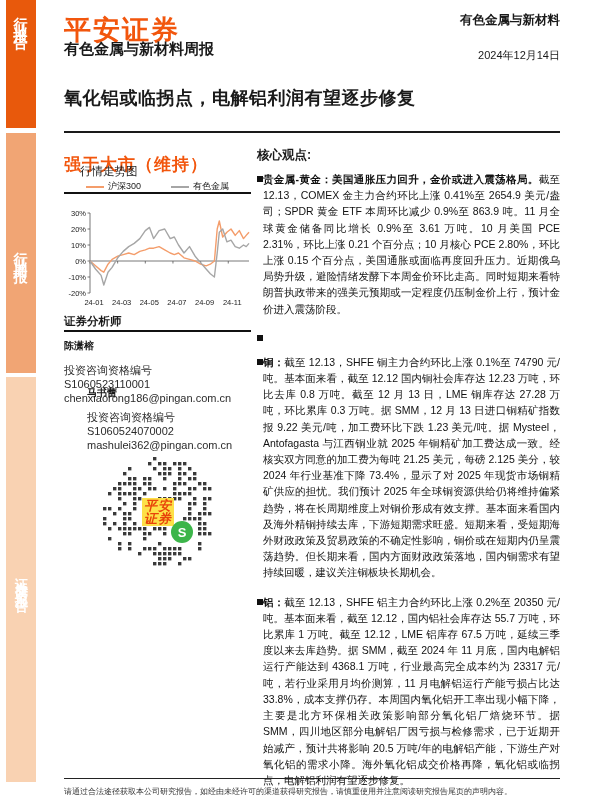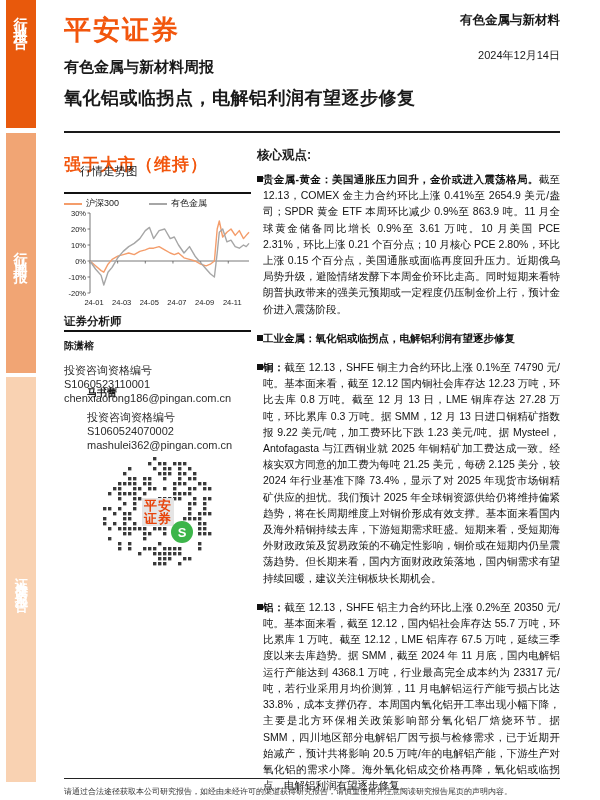--- a/index.html
+++ b/index.html
@@ -13,43 +13,43 @@
   .ribbon1{top:0;height:128px;background:#E8590C;align-items:flex-start;padding-top:6px;box-sizing:border-box;}
   .ribbon2{top:133px;height:240px;background:#F1A574;align-items:center;}
   .ribbon3{top:377px;height:405px;background:#F9D2B2;align-items:center;}
   .ribbon3 .ribbon-text{letter-spacing:4px;font-size:13px;}
 
   
   .brand{position:absolute;left:64px;top:12px;font-size:27px;font-weight:900;color:#F2560D;letter-spacing:2px;}
   .hdr-right{position:absolute;right:40px;top:12px;text-align:right;}
   .hdr-sector{font-size:12.5px;font-weight:bold;}
   .hdr-date{font-size:11px;margin-top:19px;font-weight:500;}
-  .series-title{position:absolute;left:64px;top:58px;font-size:15px;font-weight:bold;}
+  .series-title{position:absolute;left:64px;top:40px;font-size:15px;font-weight:bold;}
   .main-title{position:absolute;left:64px;top:86px;font-size:18px;font-weight:bold;letter-spacing:.5px;}
   .title-divider{position:absolute;left:64px;top:131px;width:496px;border-top:2px solid #1a1a1a;}
 
   
   .rating{position:absolute;left:64px;top:153px;font-size:17px;font-weight:900;color:#F2560D;letter-spacing:1px;}
   .chart-title{position:absolute;left:64px;top:164px;font-size:11.5px;font-weight:normal;margin-left:16px;}
   .rule{position:absolute;left:64px;width:187px;border-top:2.5px solid #111;}
   .rule-chart{top:192px;}
-  .legend{position:absolute;left:64px;top:197px;width:187px;display:flex;gap:30px;align-items:center;}
+  .legend{position:absolute;left:64px;top:180px;width:187px;display:flex;justify-content:center;gap:30px;align-items:center;}
   .legend-item{display:flex;align-items:center;gap:4px;font-size:9px;color:#222;}
   .legend-swatch{display:inline-block;width:18px;height:2px;}
   .chart-box{position:absolute;left:64px;top:209px;width:187px;height:100px;}
   .analysts-title{position:absolute;left:64px;top:314px;font-size:11.5px;font-weight:bold;}
   .rule-analysts{top:330px;}
   .analyst-row{position:absolute;left:64px;width:195px;display:flex;gap:10px;flex-direction:column;}
   .analyst-row1{top:339px;} .analyst-row2{top:386px;margin-left:23px;}
   .analyst-name{font-size:10px;font-weight:bold;white-space:nowrap;width:36px;}
   .analyst-details{font-size:11px;line-height:14px;color:#2b2b2b;}
   .analyst-email{color:#2b2b2b;text-decoration:none;display:block;}
   .qr-wrap{position:absolute;left:99px;top:453px;width:118px;height:118px;}
   .qr-center{position:absolute;left:50%;top:50%;transform:translate(-50%,-50%);text-align:center;
-    font-size:13px;font-weight:900;color:#E8430A;line-height:13px;letter-spacing:1px;background:#e5e5e5;padding:1px 2px;}
+    font-size:13px;font-weight:900;color:#E8430A;line-height:13px;letter-spacing:1px;background:#fde047;padding:1px 2px;font-style:italic;}
   .qr-badge{position:absolute;left:72px;top:68px;width:22px;height:22px;border-radius:50%;background:#3CB54A;
     color:#fff;font-size:13px;font-weight:bold;display:flex;align-items:center;justify-content:center;}
 
   
   .core-title{position:absolute;left:257px;top:147px;font-size:12.5px;font-weight:bold;}
   .bullets{position:absolute;left:257px;top:171px;width:303px;}
   .bullet{display:flex;margin-bottom:13px;}
   .bullet-marker{flex:0 0 auto;width:6px;height:6px;background:#111;margin-top:5px;}
   .bullet-text{font-size:10.5px;line-height:16.2px;text-align:justify;color:#111;}
   .bullet-text b{font-weight:bold;}
@@ -313,21 +313,20 @@
 </div>
 
 <div class="core-title">核心观点:</div>
 <div class="bullets">
   <div class="bullet">
     <span class="bullet-marker"></span>
     <span class="bullet-text"><b>贵金属-黄金：美国通胀压力回升，金价或进入震荡格局。</b><span>截至 12.13，COMEX 金主力合约环比上涨 0.41%至 2654.9 美元/盎司；SPDR 黄金 ETF 本周环比减少 0.9%至 863.9 吨。11 月全球黄金储备同比增长 0.9%至 3.61 万吨。10 月美国 PCE 2.31%，环比上涨 0.21 个百分点；10 月核心 PCE 2.80%，环比上涨 0.15 个百分点，美国通胀或面临再度回升压力。近期俄乌局势升级，避险情绪发酵下本周金价环比走高。同时短期来看特朗普执政带来的强美元预期或一定程度仍压制金价上行，预计金价进入震荡阶段。</span></span>
   </div>
   <div class="bullet">
     <span class="bullet-marker"></span>
-    <span class="bullet-text"><b>工业金属：氧化铝或临拐点，电解铝利润有望逐步修复</b><span></span></span>
   </div>
   <div class="bullet">
     <span class="bullet-marker"></span>
     <span class="bullet-text"><b>铜：</b><span>截至 12.13，SHFE 铜主力合约环比上涨 0.1%至 74790 元/吨。基本面来看，截至 12.12 国内铜社会库存达 12.23 万吨，环比去库 0.8 万吨。截至 12 月 13 日，LME 铜库存达 27.28 万吨，环比累库 0.3 万吨。据 SMM，12 月 13 日进口铜精矿指数报 9.22 美元/吨，加工费环比下跌 1.23 美元/吨。据 Mysteel，Antofagasta 与江西铜业就 2025 年铜精矿加工费达成一致。经核实双方同意的加工费为每吨 21.25 美元，每磅 2.125 美分，较 2024 年行业基准下降 73.4%，显示了对 2025 年现货市场铜精矿供应的担忧。我们预计 2025 年全球铜资源供给仍将维持偏紧趋势，将在长周期维度上对铜价形成有效支撑。基本面来看国内及海外精铜持续去库，下游短期需求旺盛。短期来看，受短期海外财政政策及贸易政策的不确定性影响，铜价或在短期内仍呈震荡趋势。但长期来看，国内方面财政政策落地，国内铜需求有望持续回暖，建议关注铜板块长期机会。</span></span>
   </div>
   <div class="bullet">
     <span class="bullet-marker"></span>
     <span class="bullet-text"><b>铝：</b><span>截至 12.13，SHFE 铝主力合约环比上涨 0.2%至 20350 元/吨。基本面来看，截至 12.12，国内铝社会库存达 55.7 万吨，环比累库 1 万吨。截至 12.12，LME 铝库存 67.5 万吨，延续三季度以来去库趋势。据 SMM，截至 2024 年 11 月底，国内电解铝运行产能达到 4368.1 万吨，行业最高完全成本约为 23317 元/吨，若行业采用月均价测算，11 月电解铝运行产能亏损占比达 33.8%，成本支撑仍存。本周国内氧化铝开工率出现小幅下降，主要是北方环保相关政策影响部分氧化铝厂焙烧环节。据 SMM，四川地区部分电解铝厂因亏损与检修需求，已于近期开始减产，预计共将影响 20.5 万吨/年的电解铝产能，下游生产对氧化铝的需求小降。海外氧化铝成交价格再降，氧化铝或临拐点，电解铝利润有望逐步修复。</span></span>
   </div>
 </div>

